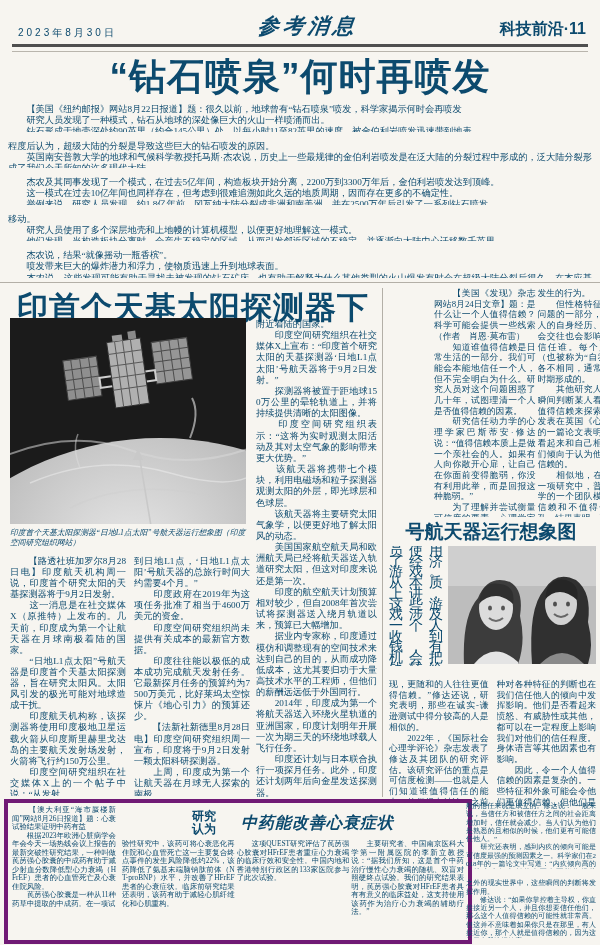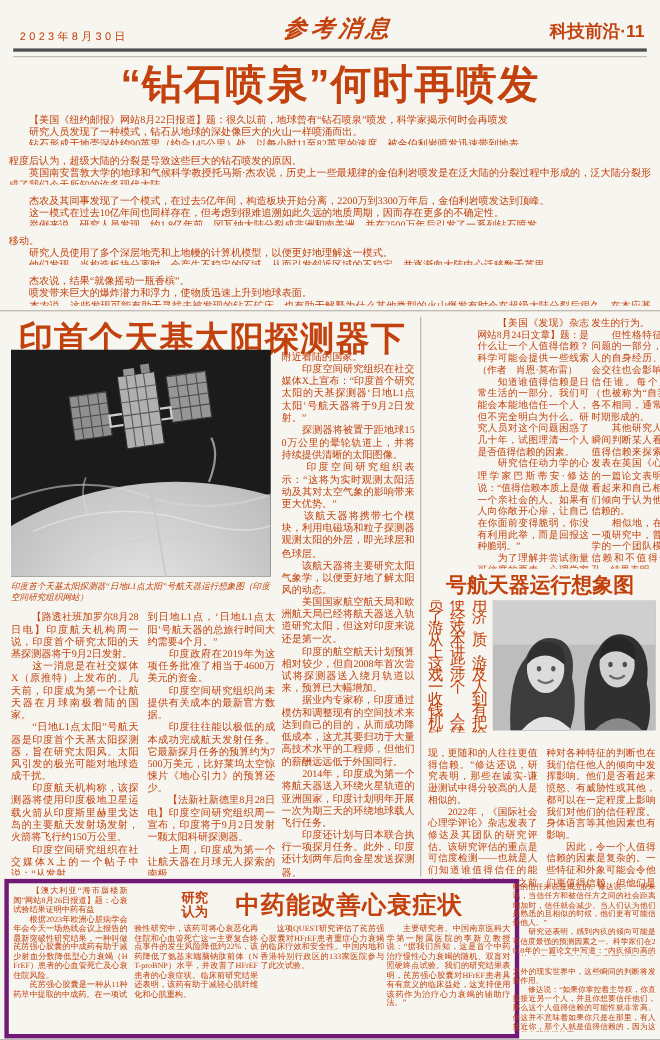--- a/index.html
+++ b/index.html
@@ -1,16 +1,16 @@
 <!DOCTYPE html>
 <html><head>
 <meta charset="utf-8">
 <style>
   html,body{margin:0;padding:0;background:#888;}
-  .page{position:relative;width:600px;height:945px;background:#f7f5f0;color:#c2410c;
+  .page{position:relative;width:600px;height:945px;background:#f7f5f0;color:#0c4a6e;
         font-family:"Liberation Serif","DejaVu Serif",serif;overflow:hidden;margin:0 auto;}
   
   .hdr{position:absolute;top:10px;left:18px;right:14px;height:30px;display:flex;
        align-items:flex-end;justify-content:space-between;}
   .hdr-date{font-size:10px;letter-spacing:3px;font-family:"Liberation Sans","DejaVu Sans",sans-serif;}
   .hdr-masthead{font-size:21px;font-style:italic;font-weight:bold;letter-spacing:4px;
        transform:skewX(-6deg);font-family:"DejaVu Serif",serif;}
   .hdr-section{font-size:16px;font-weight:900;font-family:"Liberation Sans","DejaVu Sans",sans-serif;}
   .hdr-rule{position:absolute;top:44px;left:12px;right:12px;height:4px;
        border-top:3px solid #4f4f4f;border-bottom:1px solid #b9b5ad;}
@@ -43,22 +43,22 @@
   .t-post{position:absolute;top:669px;left:389px;width:207px;height:128px;display:flex;gap:8px;margin-top:10px;}
   
   .redbox{position:absolute;top:799px;left:4px;width:452px;height:131px;border:4px solid #701a75;
       background:#f7f5f0;padding:3px 4px;display:flex;gap:6px;}
   .tcm-c1{width:104px;flex:none;font-size:7.4px;line-height:8.5px;text-align:justify;
       white-space:pre-line;word-break:break-all;overflow:hidden;}
   .tcm-right{flex:1;display:flex;flex-direction:column;}
   .tcm-head{display:flex;align-items:center;justify-content:center;gap:23px;height:34px;flex:none;}
   .tcm-kicker{width:26px;font-size:12px;font-weight:900;line-height:13px;word-break:break-all;
       font-family:"Liberation Sans","DejaVu Sans",sans-serif;}
-  .tcm-title{font-size:22px;font-weight:900;letter-spacing:1px;
-      font-family:"Liberation Sans","DejaVu Sans",sans-serif;}
+  .tcm-title{font-size:16px;font-weight:900;letter-spacing:1px;
+      font-family:"Liberation Sans","DejaVu Sans",sans-serif;font-style:italic;}
   .tcm-cols{flex:1;display:flex;gap:2px;overflow:hidden;}
   .tcm-cols .bodycol{font-size:7.4px;line-height:8.5px;}
   
   .bt{position:absolute;top:802px;left:466px;width:130px;height:136px;display:flex;gap:2px;flex-direction:column;}
   .bt .btcol{flex:1;font-size:7px;line-height:8.3px;text-align:justify;white-space:pre-line;
       word-break:break-all;overflow:hidden;}
   svg{display:block;}
 </style>
 </head>
 <body>

